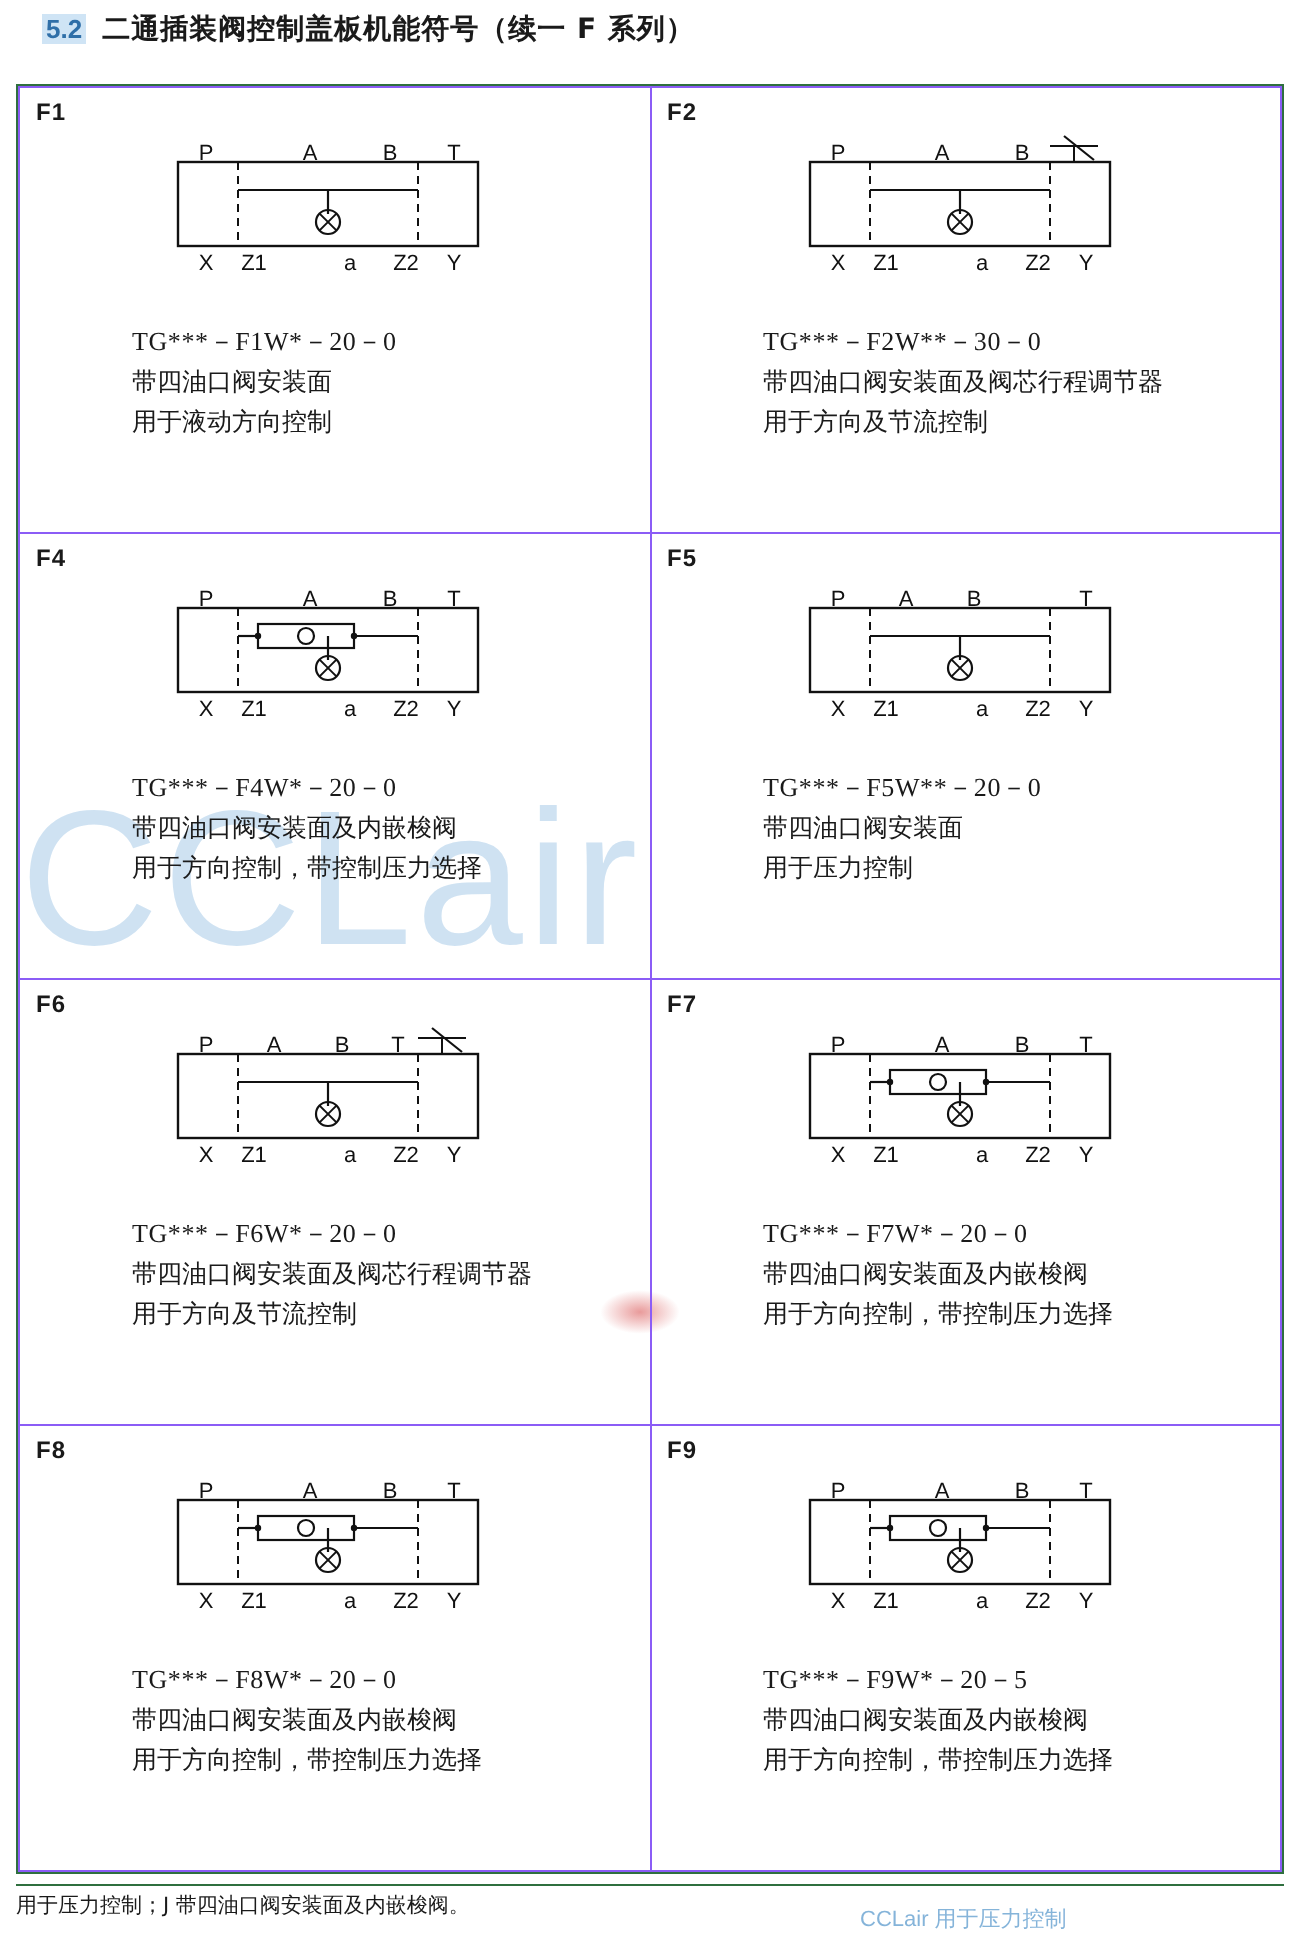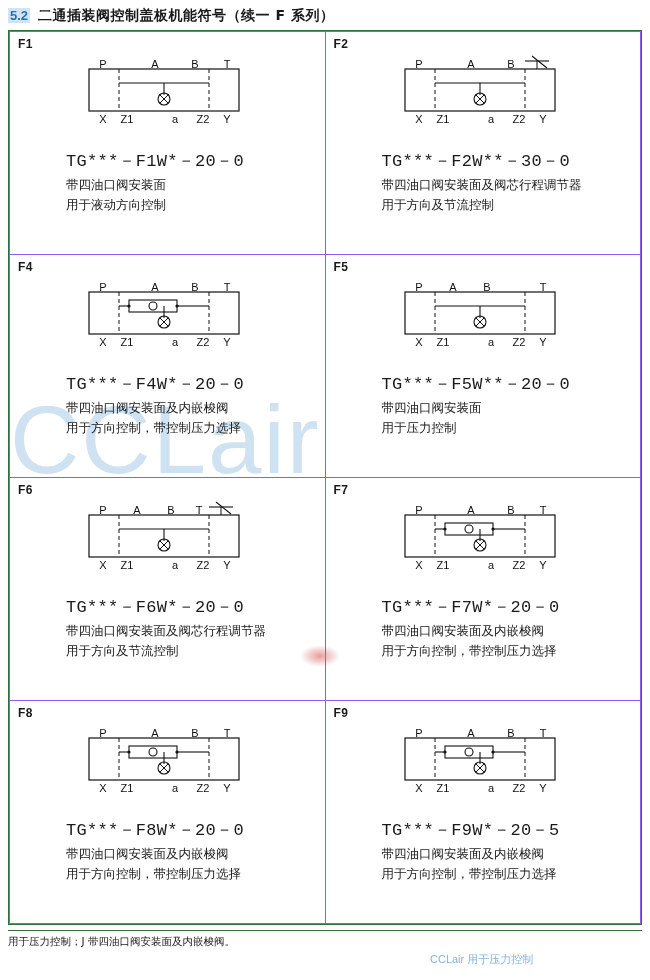--- a/index.html
+++ b/index.html
@@ -63,23 +63,24 @@
     left: 300px;
     top: 645px;
     width: 40px;
     height: 22px;
     background: radial-gradient(ellipse at center, rgba(214,72,72,.55), rgba(214,72,72,0) 70%);
   }
 
   
   .page-header {
     position: relative;
-    height: 30px;
+    height: 42px;
     padding: 6px 0 2px 8px;
     box-sizing: border-box;
+    margin-left: 13px;
   }
   .hdr-num {
     display: inline-block;
     background: #cfe4f5;
     color: #2f6fa8;
     font-family: "Liberation Sans", sans-serif;
     font-weight: bold;
     font-size: 13px;
     padding: 0 2px;
   }
@@ -135,22 +136,22 @@
   }
 
   
   .txt {
     padding: 6px 0 0 56px;
     font-size: 12.5px;
     line-height: 1.55;
     font-family: "DejaVu Sans", sans-serif;
   }
   .txt .line1 {
-    font-family: Liberation Mono, monospace;
-    font-size: 17px;
+    font-family: Liberation Serif, serif;
+    font-size: 13px;
     letter-spacing: .3px;
   }
   .txt .line {
     white-space: nowrap;
   }
 
   
   .note {
     position: relative;
     margin: 5px 8px 0 8px;

